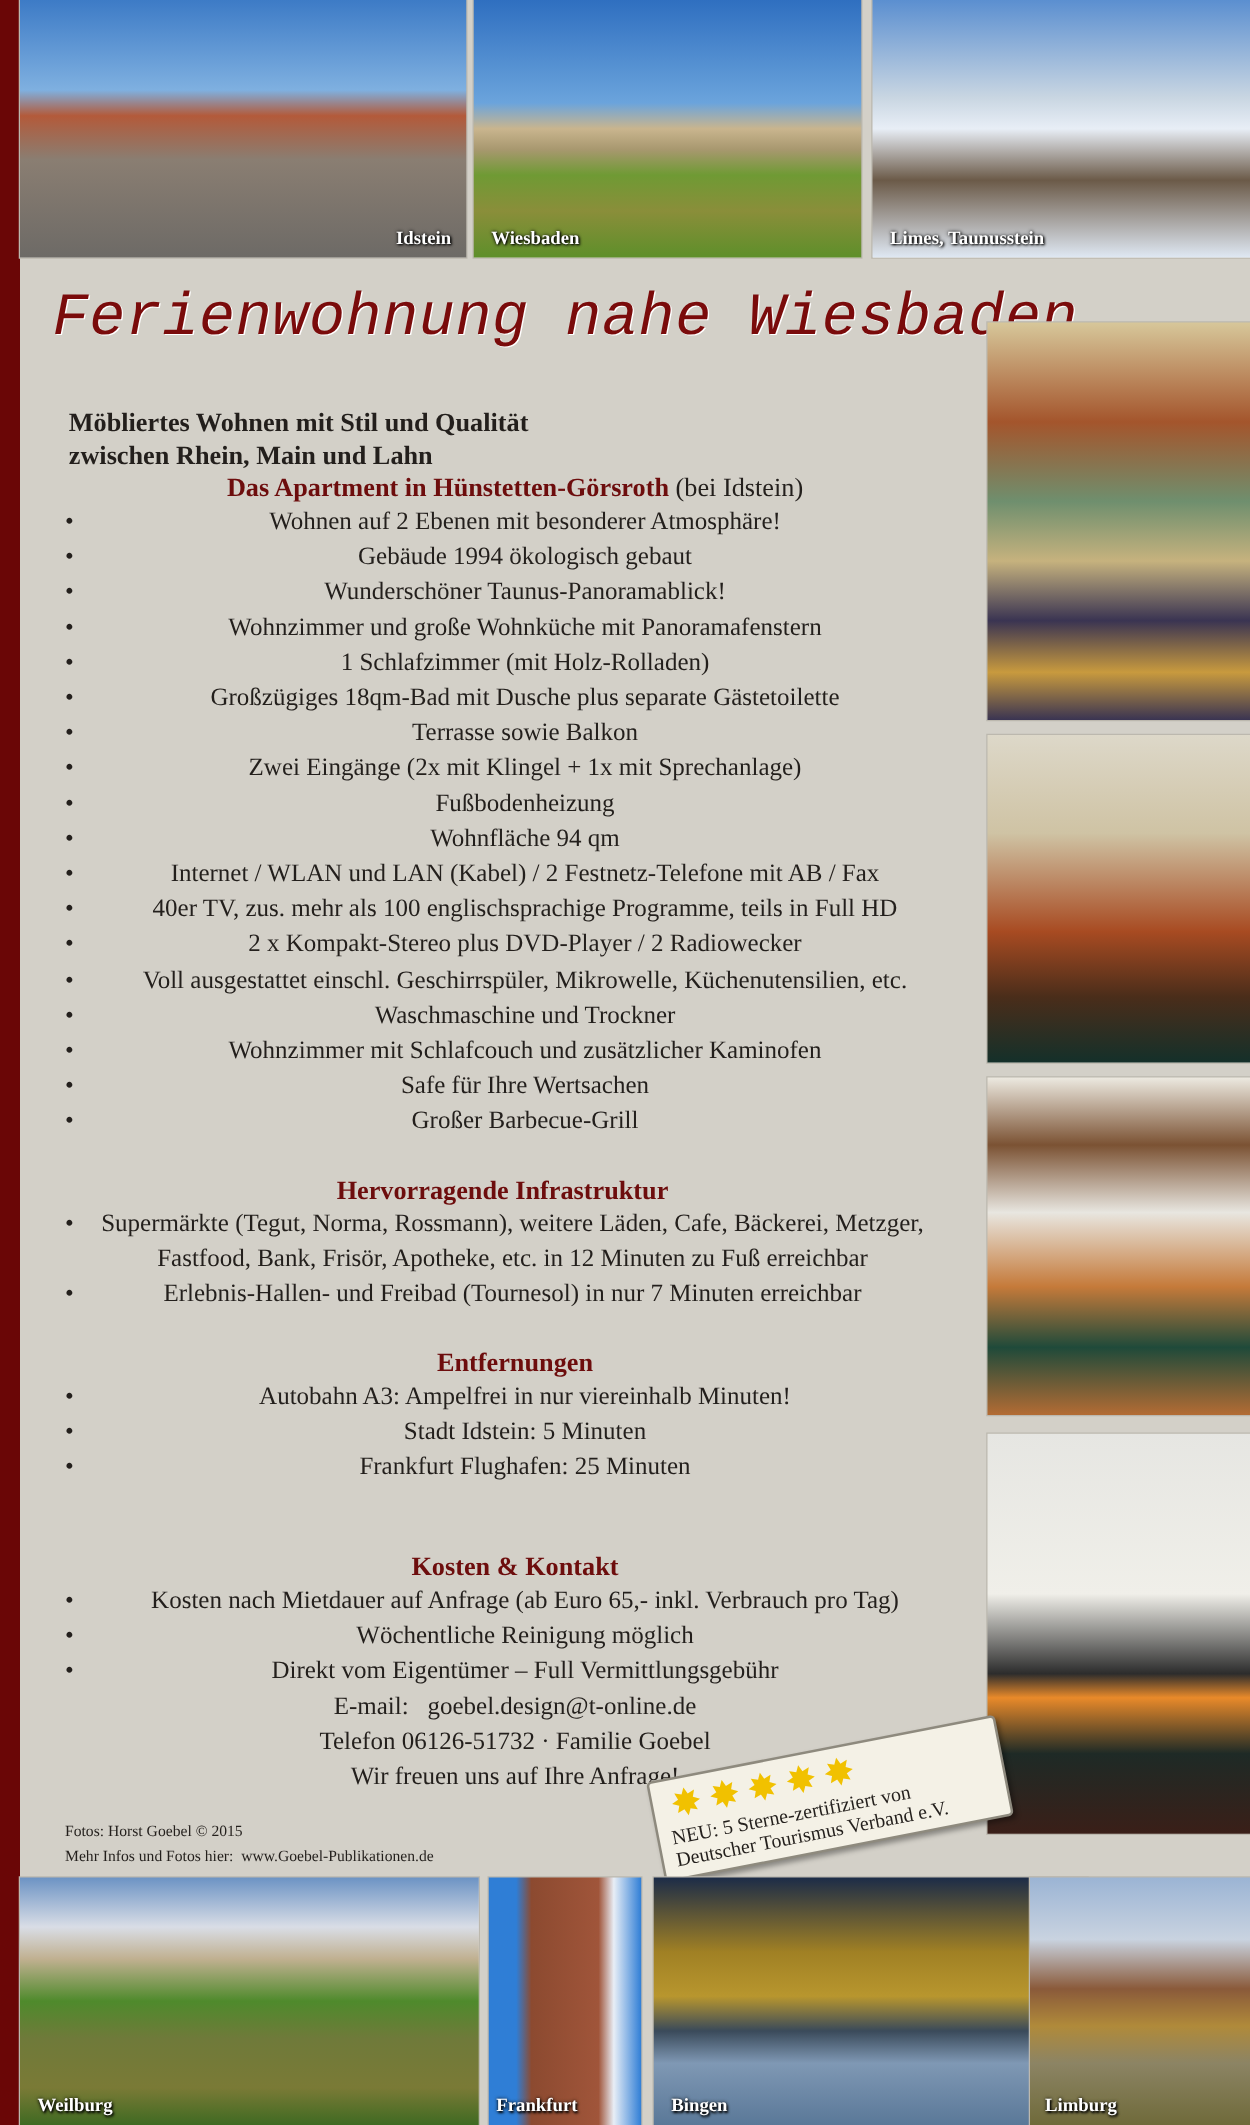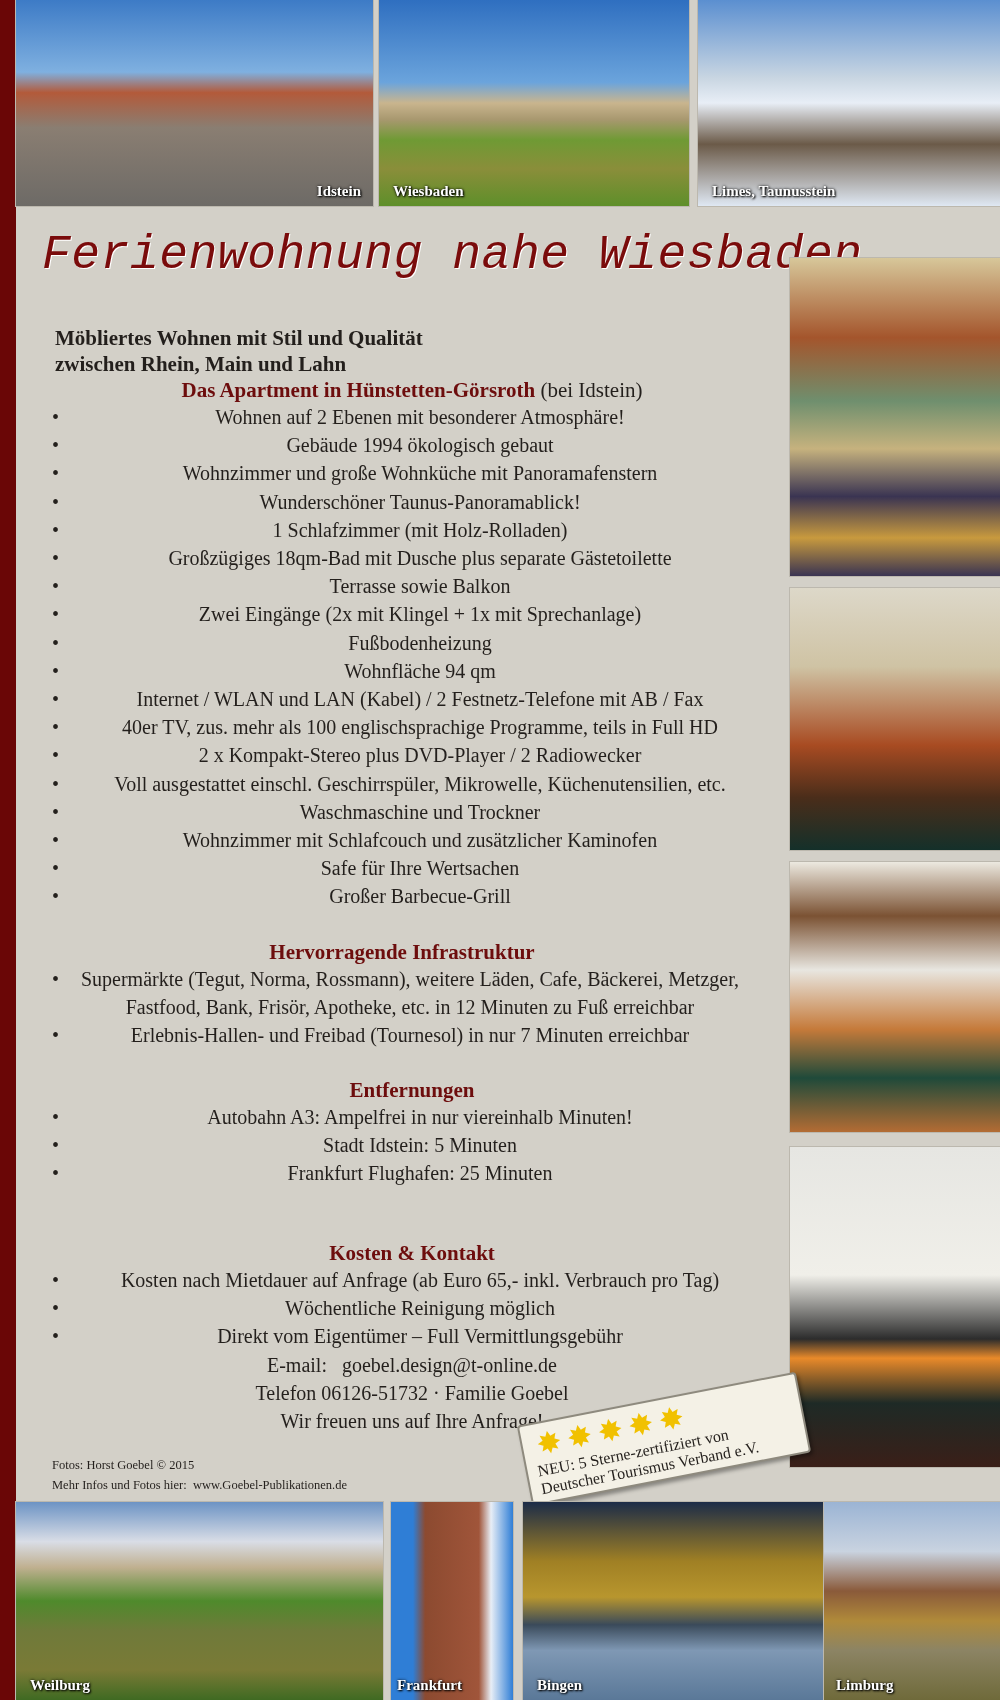--- a/index.html
+++ b/index.html
@@ -61,22 +61,22 @@
 </div>
 
 <div class="section" style="top:377px">
   <div class="sec-head">
     <span>Das Apartment in Hünstetten-Görsroth</span>
     <span class="suffix">(bei Idstein)</span>
   </div>
   <ul class="bullets">
     <li>Wohnen auf 2 Ebenen mit besonderer Atmosphäre!</li>
     <li>Gebäude 1994 ökologisch gebaut</li>
+    <li>Wunderschöner Taunus-Panoramablick!</li>
     <li>Wohnzimmer und große Wohnküche mit Panoramafenstern</li>
-    <li>Wunderschöner Taunus-Panoramablick!</li>
     <li>1 Schlafzimmer (mit Holz-Rolladen)</li>
     <li>Großzügiges 18qm-Bad mit Dusche plus separate Gästetoilette</li>
     <li>Terrasse sowie Balkon</li>
     <li>Zwei Eingänge (2x mit Klingel + 1x mit Sprechanlage)</li>
     <li>Fußbodenheizung</li>
     <li>Wohnfläche 94 qm</li>
     <li>Internet / WLAN und LAN (Kabel) / 2 Festnetz-Telefone mit AB / Fax</li>
     <li>40er TV, zus. mehr als 100 englischsprachige Programme, teils in Full HD</li>
     <li>2 x Kompakt-Stereo plus DVD-Player / 2 Radiowecker</li>
     <li>Voll ausgestattet einschl. Geschirrspüler, Mikrowelle, Küchenutensilien, etc.</li>

